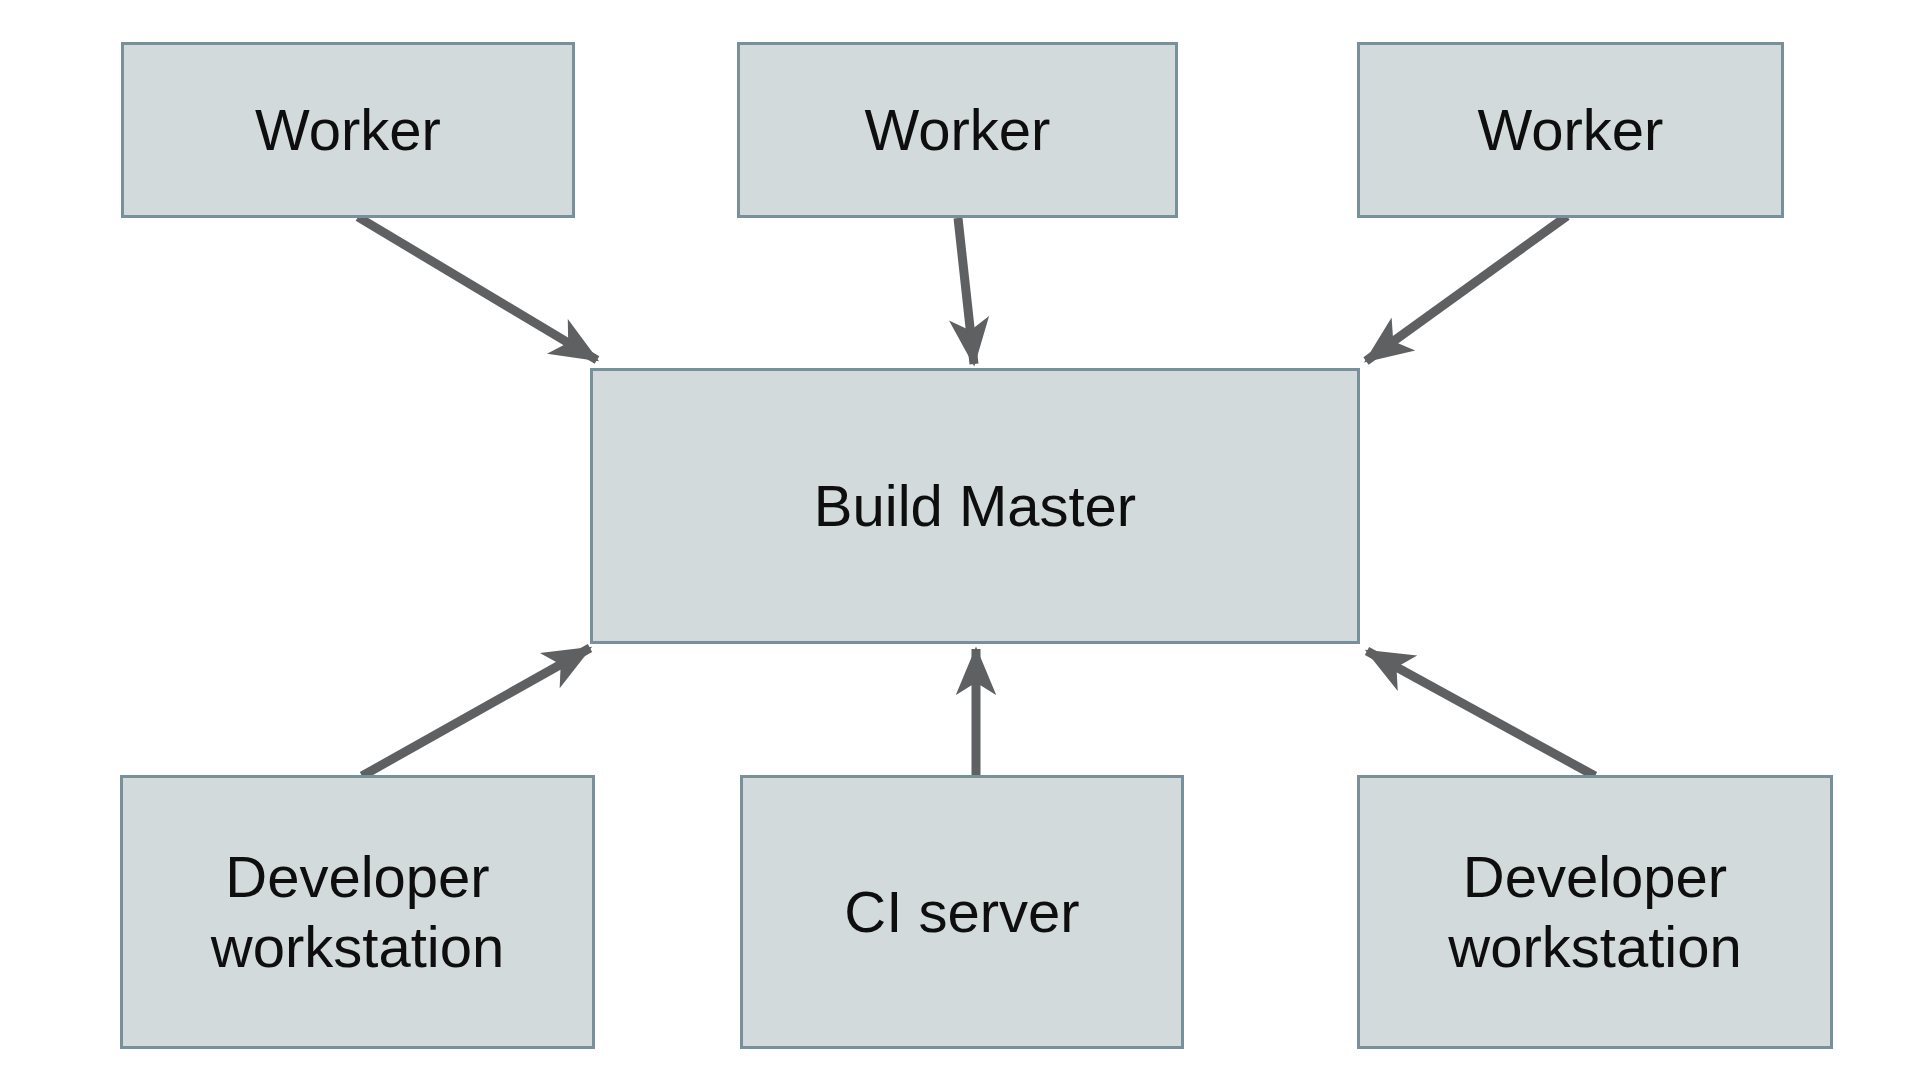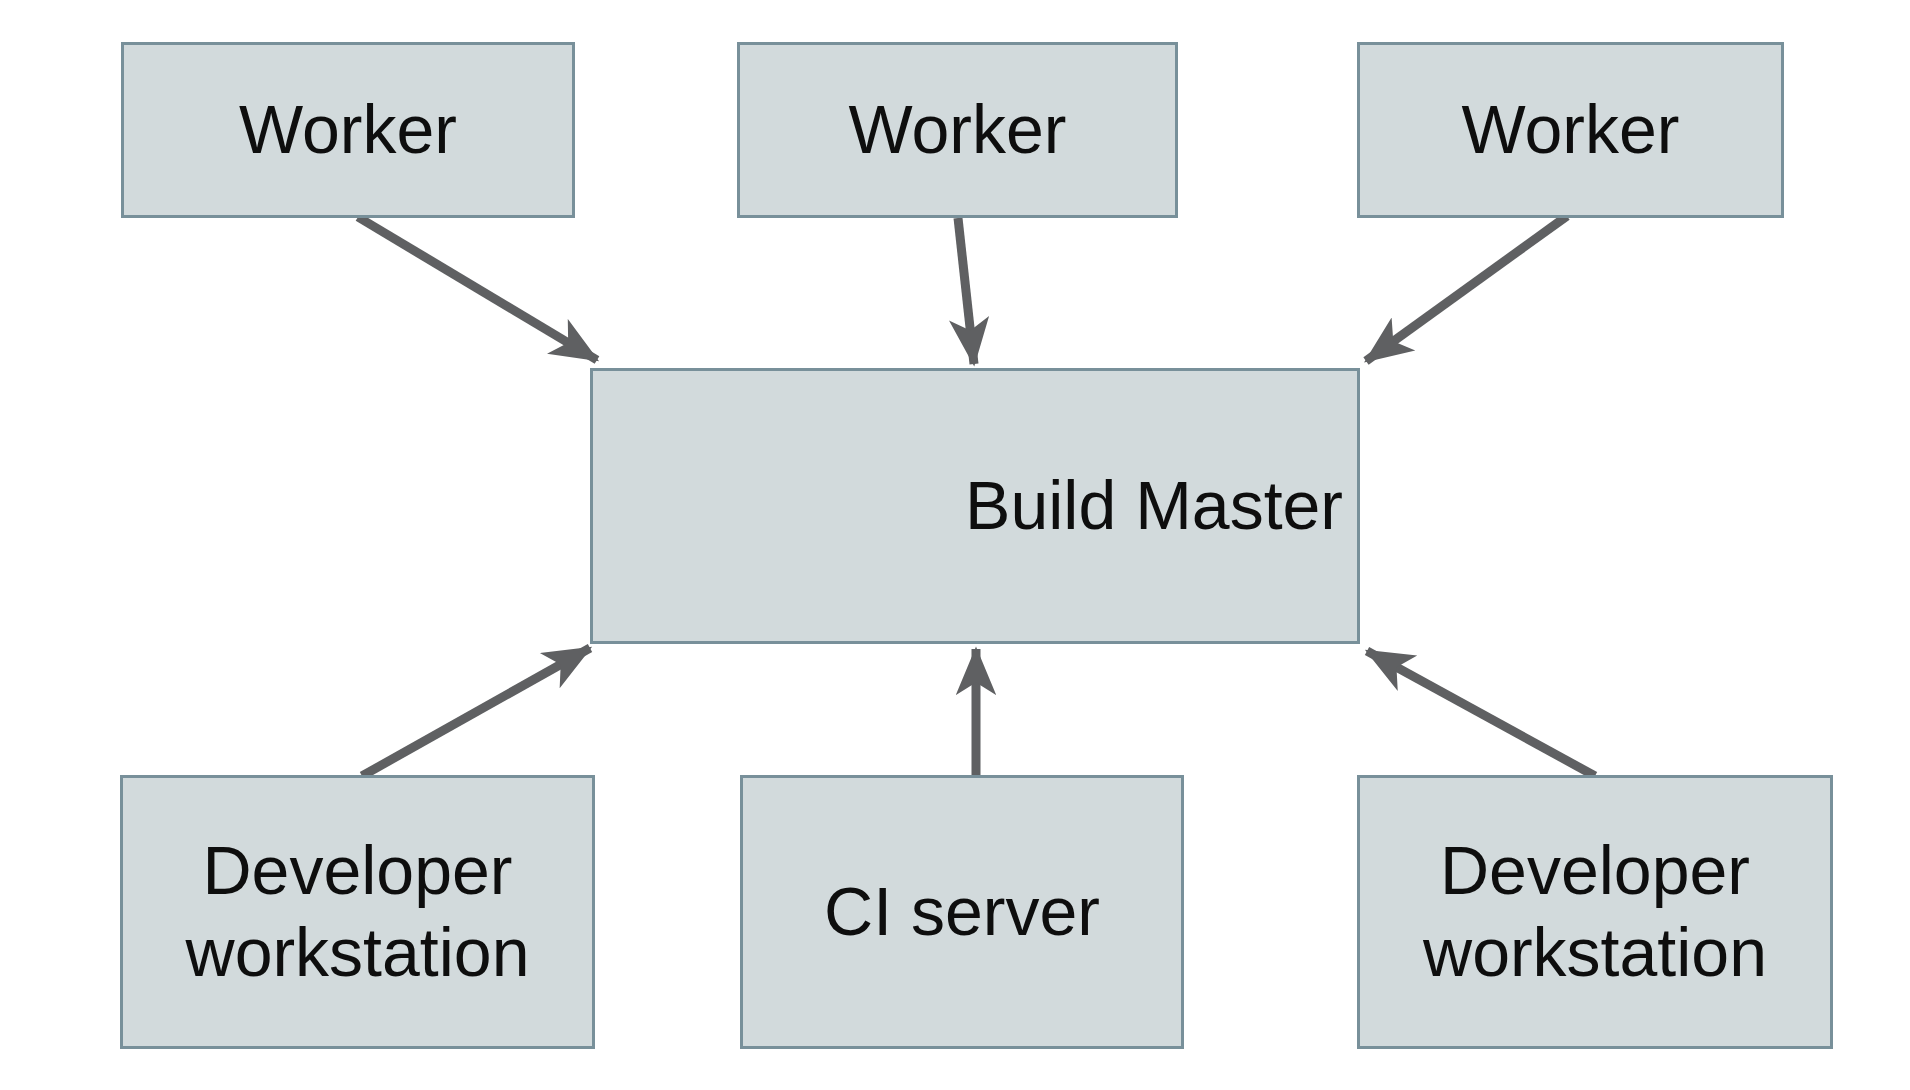--- a/index.html
+++ b/index.html
@@ -27,30 +27,30 @@
     position: absolute;
     box-sizing: border-box;
     background: #d2dadc;
     border: 3px solid #78909a;
     display: flex;
     align-items: center;
     justify-content: center;
     text-align: center;
   }
   .node .label {
-    font-size: 68px;
+    font-size: 58px;
     line-height: 1.2;
     color: #0e0e0e;
     padding: 0 14px;
   }
   
   .n-worker-left    { left: 121px;  top: 42px;  width: 454px; height: 176px; }
   .n-worker-middle  { left: 737px;  top: 42px;  width: 441px; height: 176px; }
   .n-worker-right   { left: 1357px; top: 42px;  width: 427px; height: 176px; }
-  .n-build-master   { left: 590px;  top: 368px; width: 770px; height: 276px; justify-content: flex-end; }
+  .n-build-master   { left: 590px;  top: 368px; width: 770px; height: 276px; }
   .n-dev-left       { left: 120px;  top: 775px; width: 475px; height: 274px; }
   .n-ci-server      { left: 740px;  top: 775px; width: 444px; height: 274px; }
   .n-dev-right      { left: 1357px; top: 775px; width: 476px; height: 274px; }
 
   .arrow-line {
     stroke: #5f6062;
     stroke-width: 9;
     fill: none;
   }
 </style>

